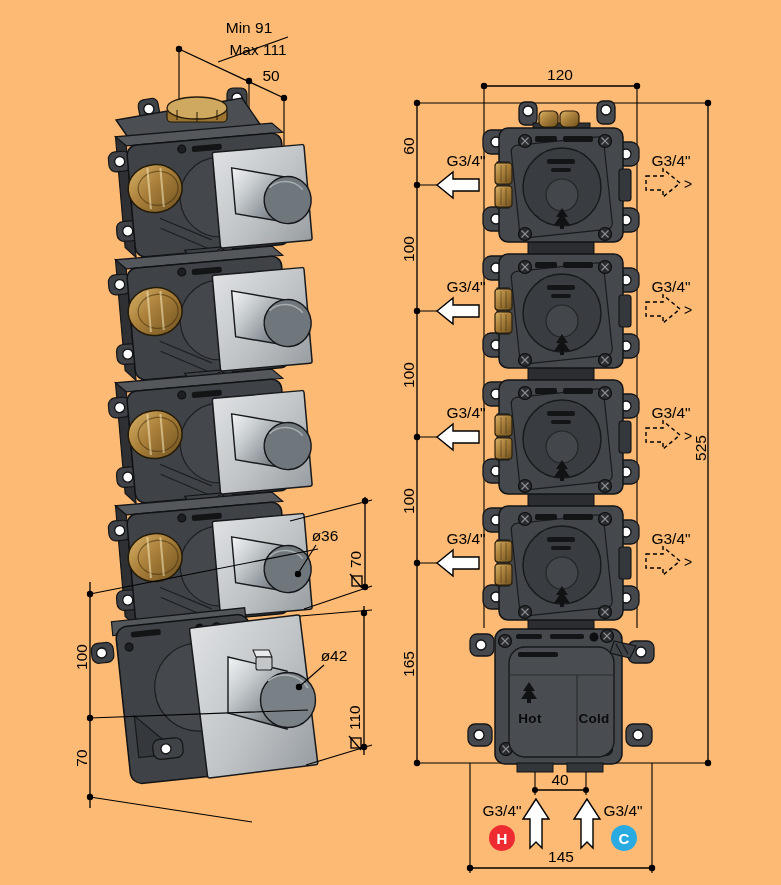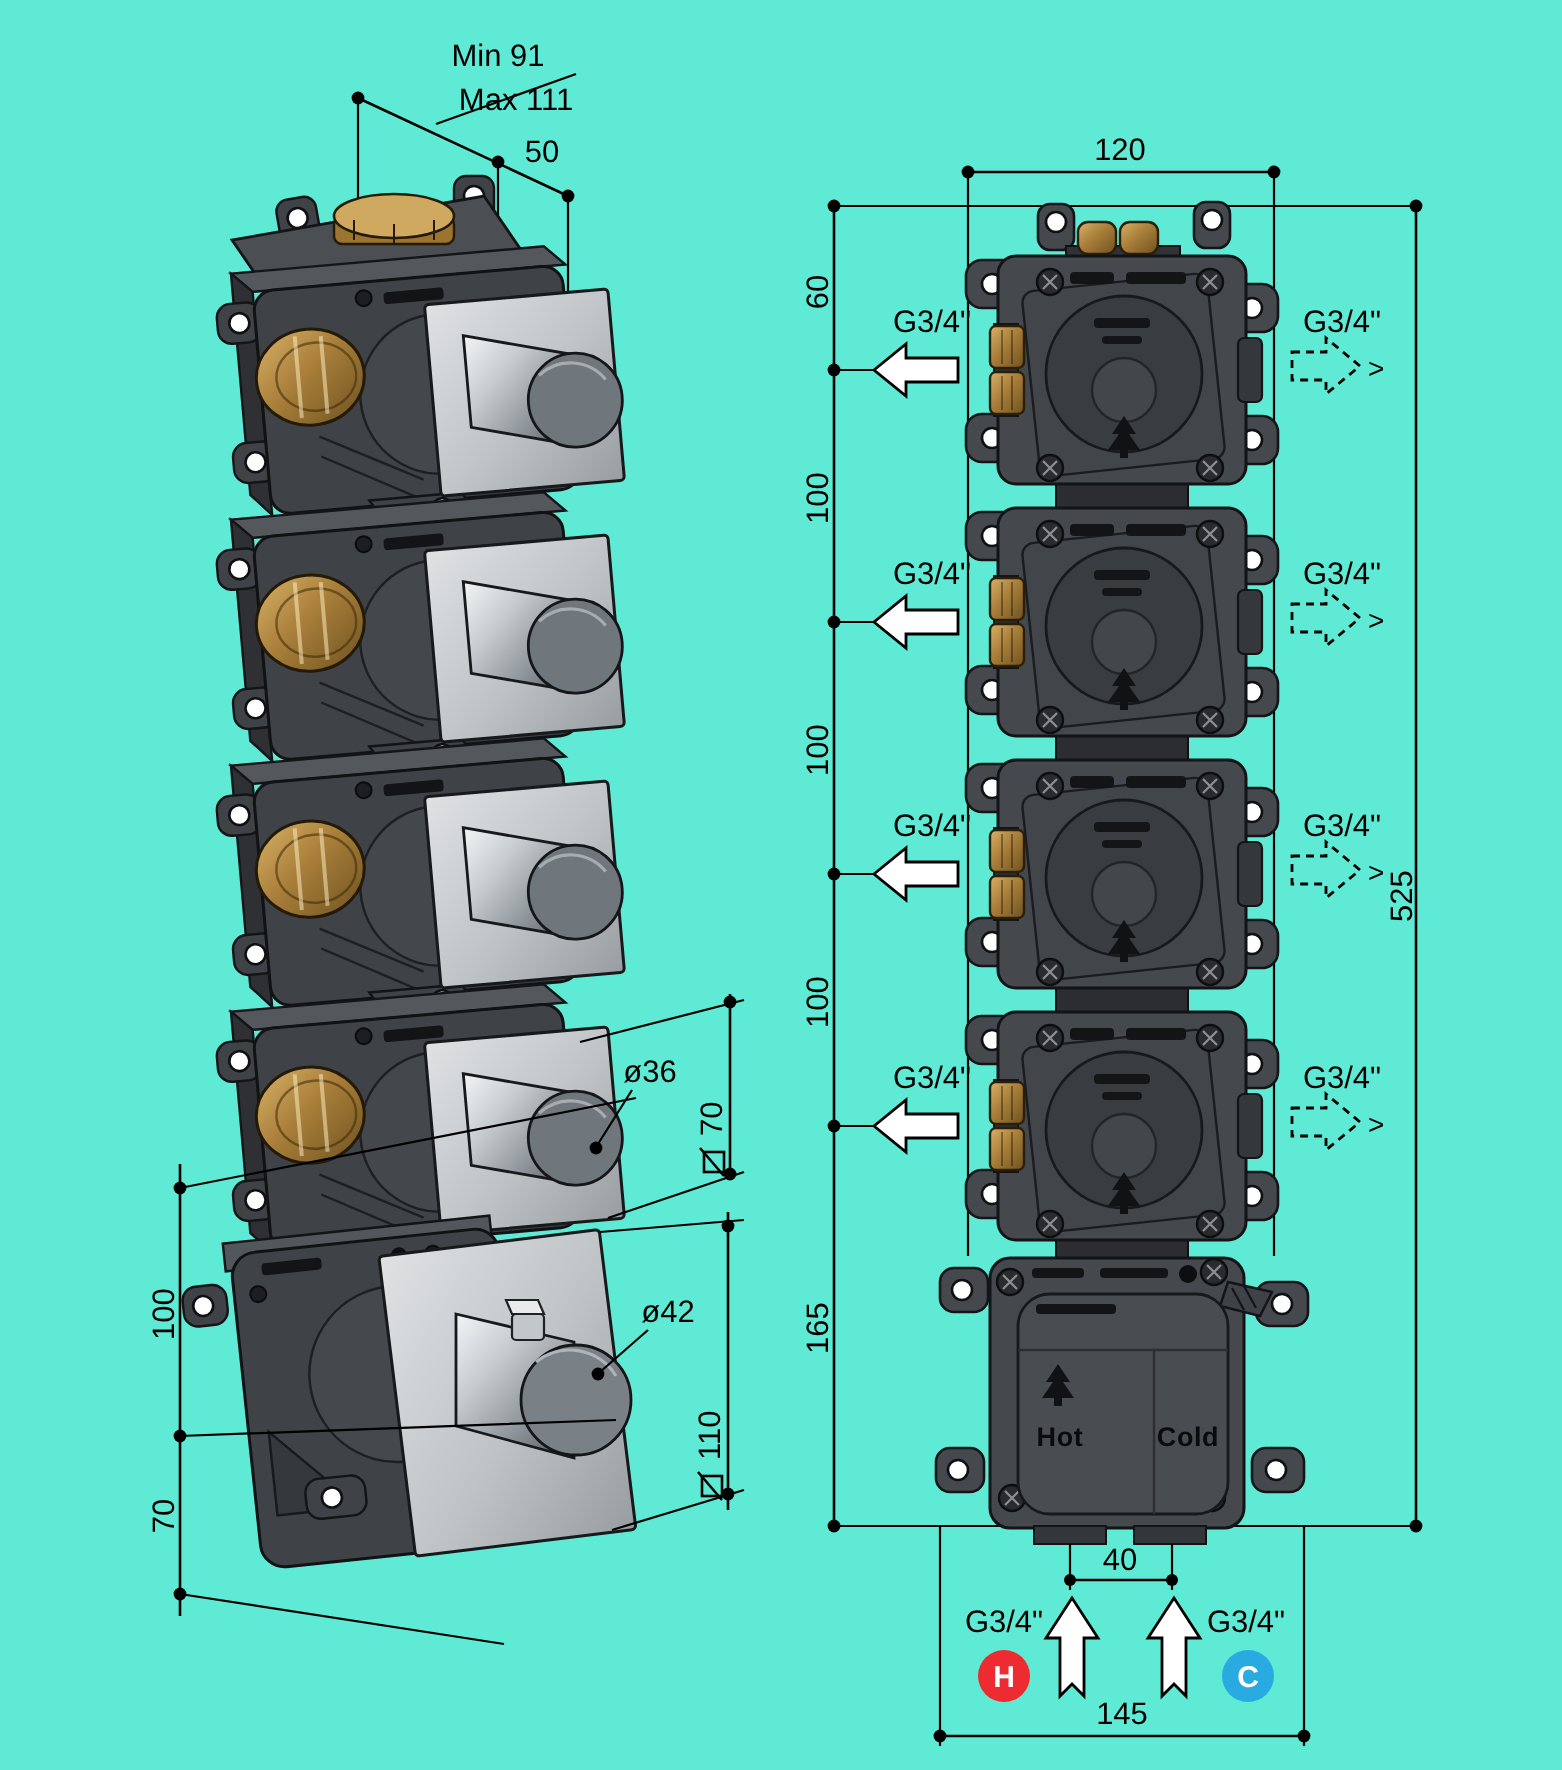--- a/index.html
+++ b/index.html
@@ -1,16 +1,16 @@
 <!DOCTYPE html>
 <html><head>
 <meta charset="utf-8">
 <style>
   html,body{margin:0;padding:0;background:#ffffff;}
-  .page{width:781px;height:885px;position:relative;background:#5eead4;overflow:hidden;}
+  .page{width:781px;height:885px;position:relative;background:#fdba74;overflow:hidden;}
   .dim{font-family:"Liberation Sans",sans-serif;font-size:15.5px;fill:#000;}
   .dimS{font-family:"Liberation Sans",sans-serif;font-size:14px;fill:#000;}
   .emb{font-family:"Liberation Sans",sans-serif;font-size:13.5px;font-weight:bold;fill:#0a0b0c;letter-spacing:.3px;}
   .badge{font-family:"Liberation Sans",sans-serif;font-size:15px;font-weight:bold;fill:#ffffff;}
   .ln{stroke:#000;stroke-width:1.3;fill:none;}
   .thin{stroke:#000;stroke-width:1.1;fill:none;}
   .dot{fill:#000;stroke:none;}
 </style>
 </head>
 <body>

